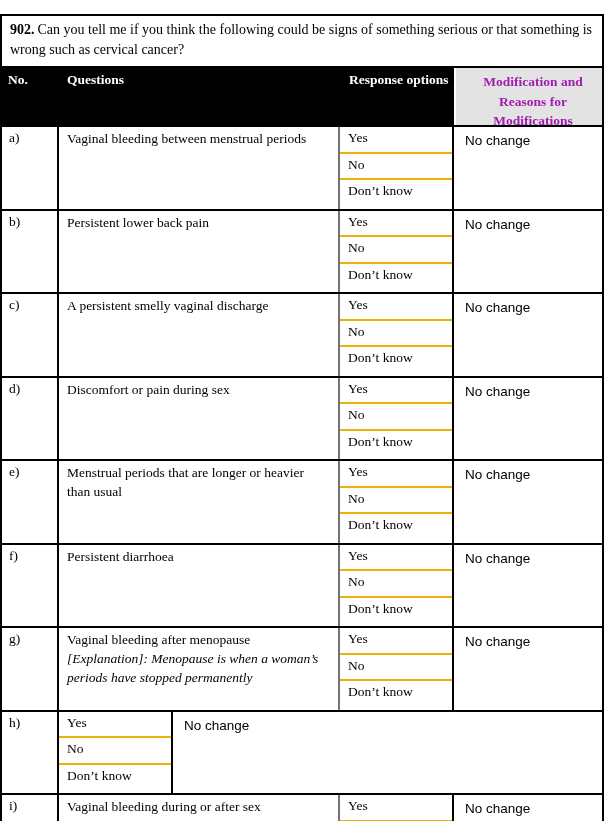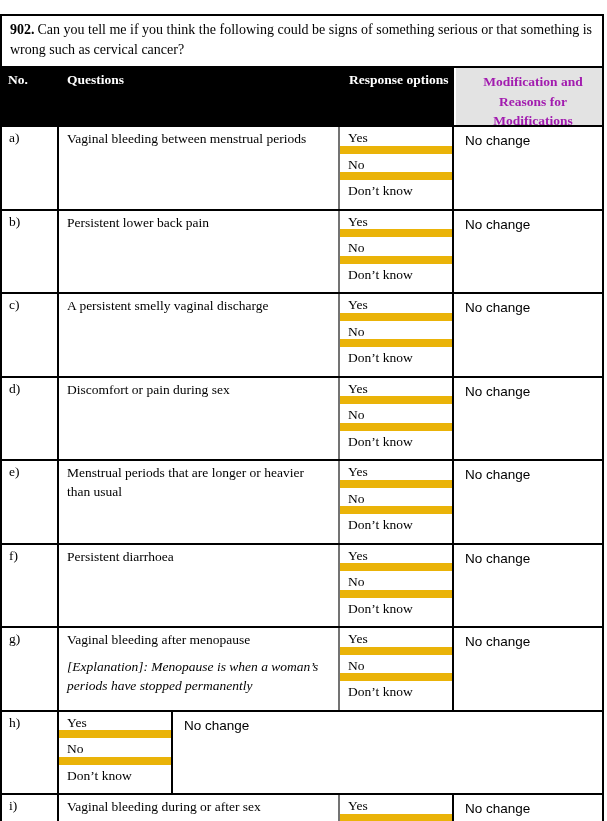--- a/index.html
+++ b/index.html
@@ -59,26 +59,26 @@
   .tc3 { width: 114px; border-right: 2px solid #000; display: flex; flex-direction: column; }
   .tc4 {
     flex: 1;
     padding: 6px 6px 0 11px;
     font-family: "Liberation Sans", sans-serif;
     font-size: 13.5px;
   }
   .resp-opt {
     box-sizing: border-box;
     height: 26.5px;
-    border-bottom: 8px solid #eab308;
+    border-bottom: 2px solid #eab308;
     padding: 3px 4px 0 8px;
     font-size: 13.5px;
   }
   .resp-opt:nth-child(3) { border-bottom: none; }
-  .expl { font-style: italic; margin-top: 8px; line-height: 1.4; }
+  .expl { font-style: italic; margin-top: 0; line-height: 1.4; }
 </style>
 </head>
 <body>
 
 <div class="sheet">
 
   <div class="qbox">
     <span class="qnum">902.</span><span>Can you tell me if you think the following could be signs of something serious or that something is wrong such as cervical cancer?</span>
   </div>
 

